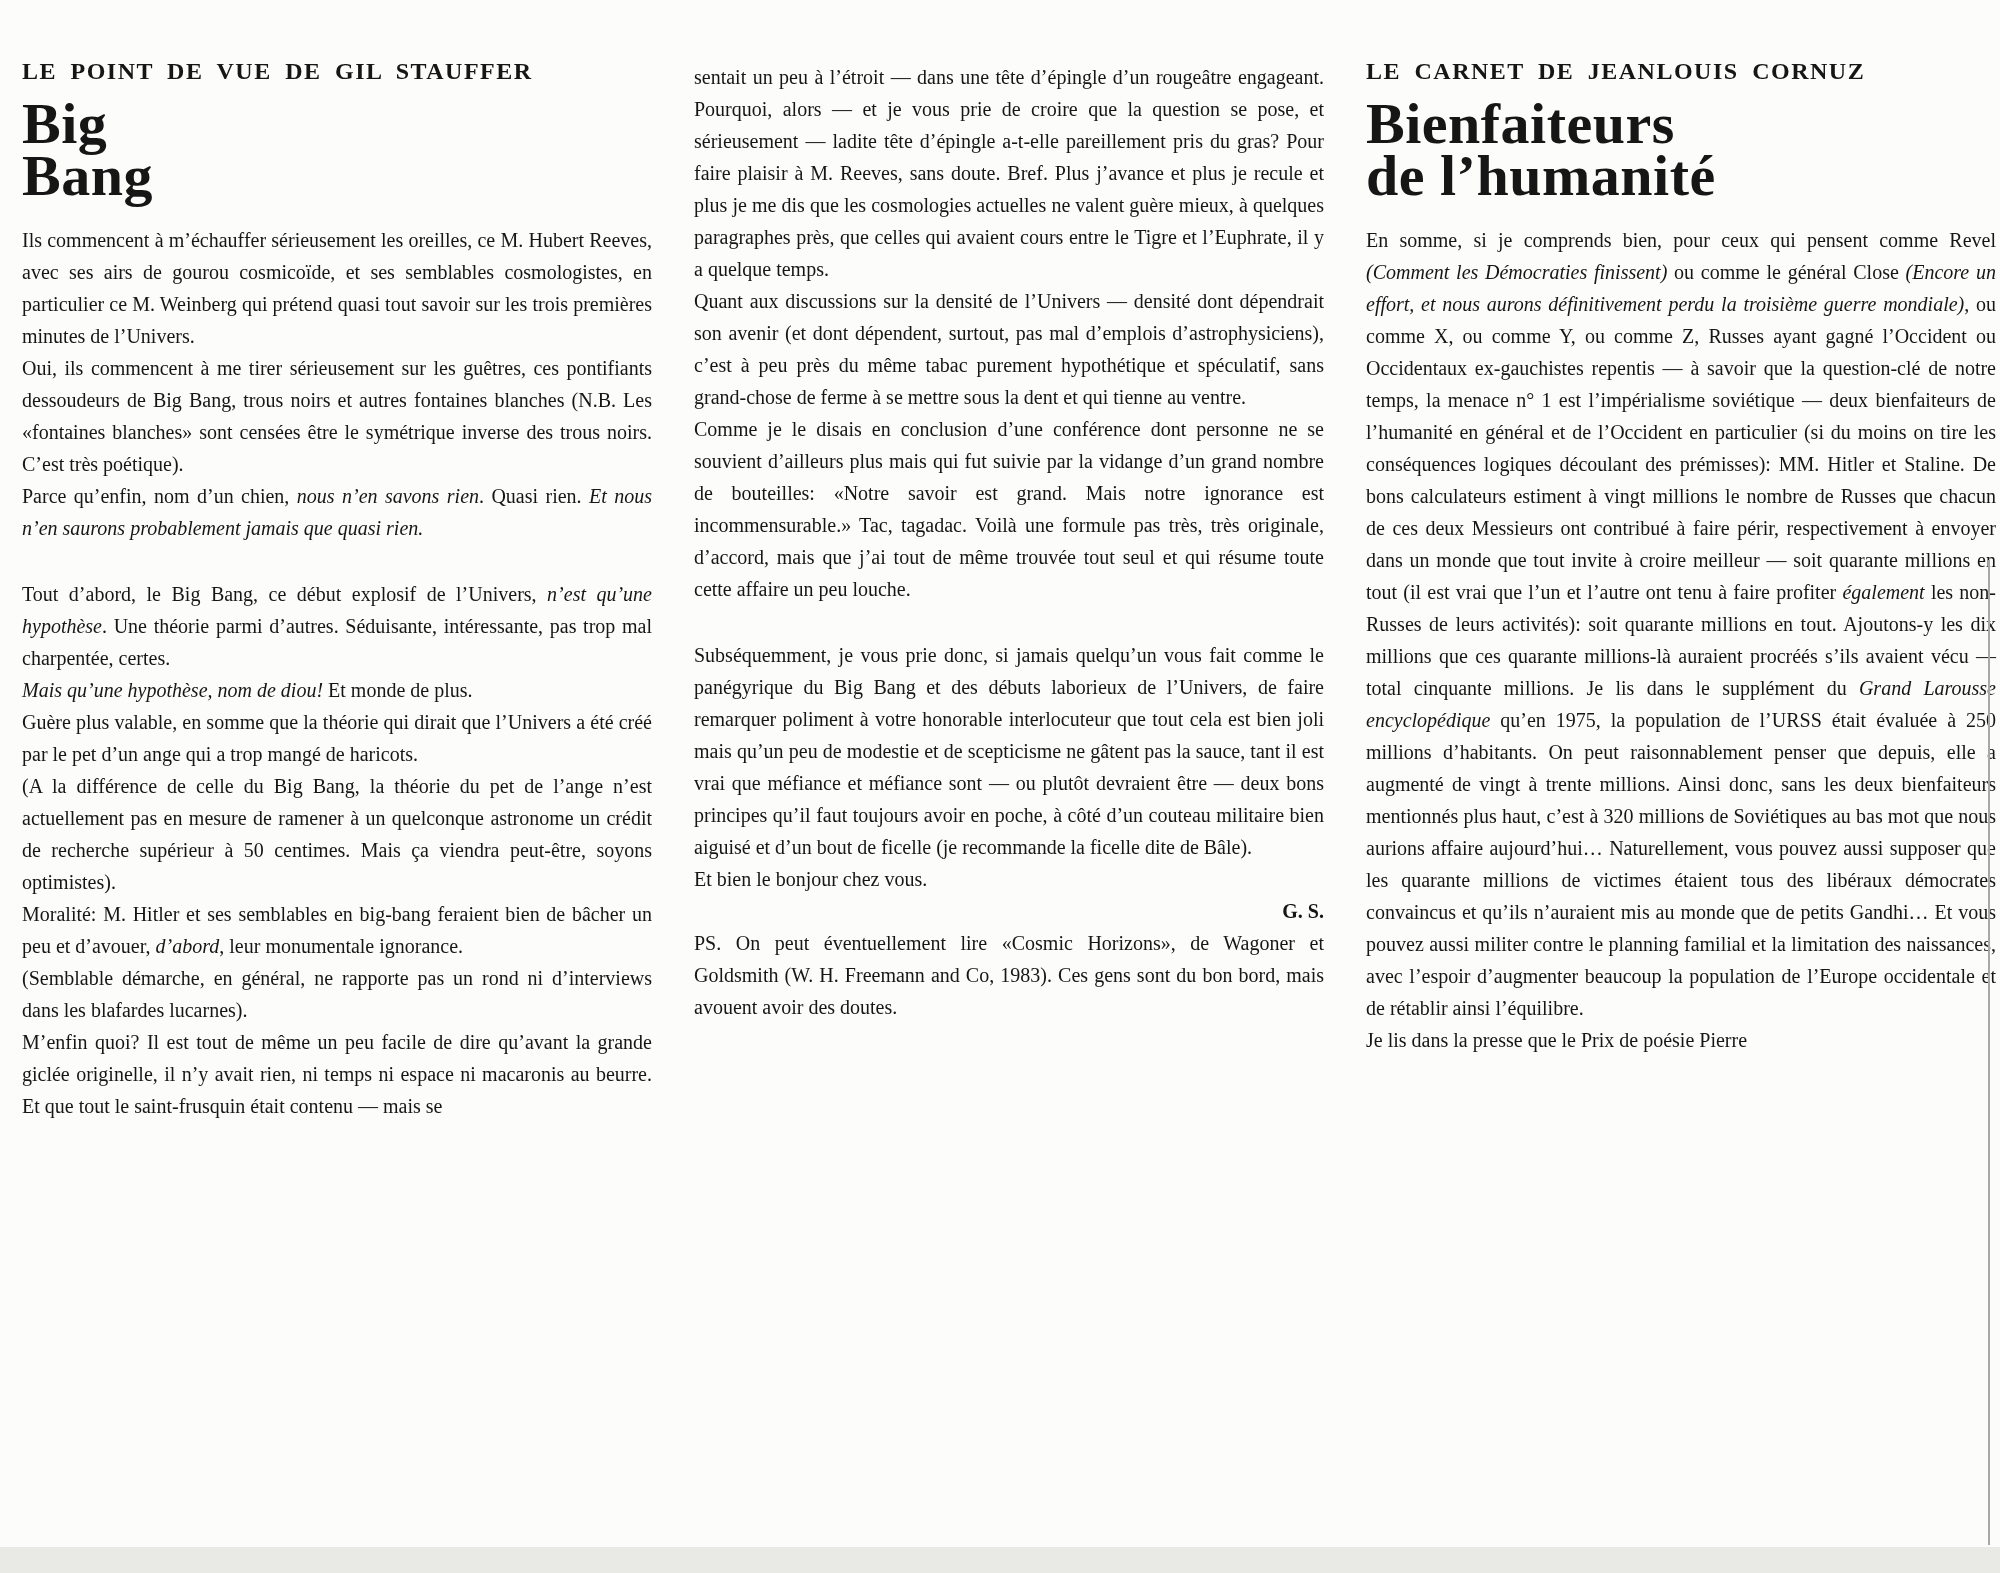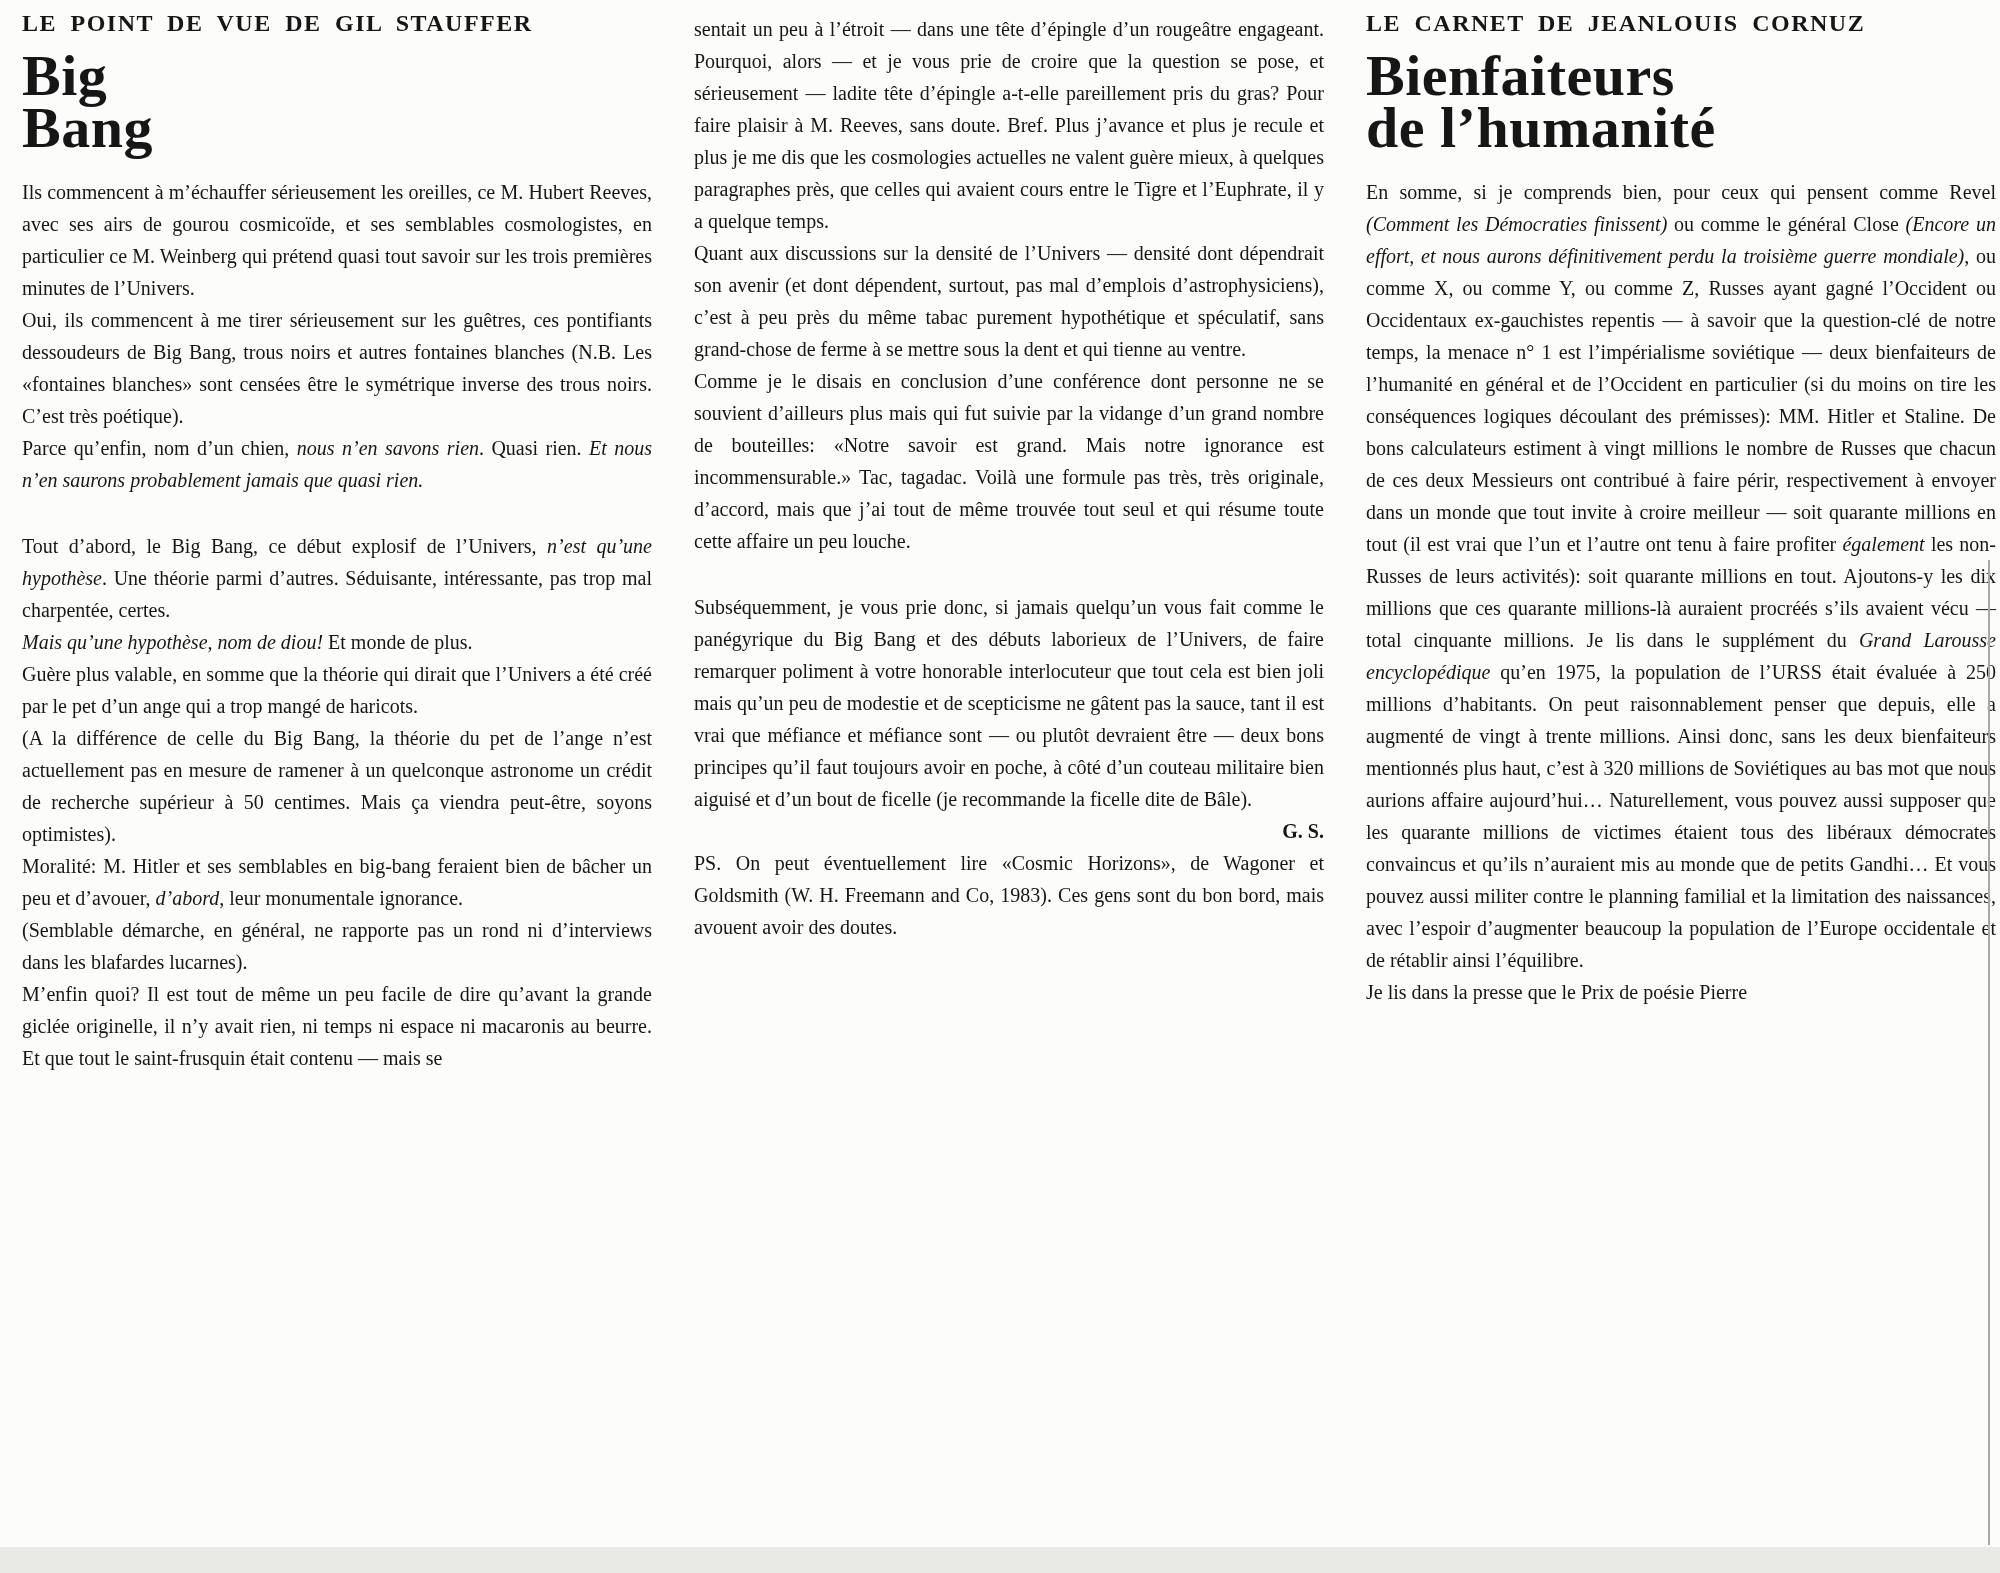--- a/index.html
+++ b/index.html
@@ -16,20 +16,21 @@
     position: absolute;
     inset: 0;
     padding: 8px 0 0 22px;
     box-sizing: border-box;
     display: flex;
   }
   .col {
     width: 630px;
     flex: 0 0 630px;
     margin-right: 42px;
+    margin-top: 48px;
   }
   .col:last-child { margin-right: 0; }
   .kicker {
     font-weight: bold;
     font-size: 24px;
     letter-spacing: 1.5px;
     word-spacing: 6px;
     line-height: 30px;
     margin: 0 0 12px 0;
     white-space: nowrap;
@@ -88,20 +89,21 @@
         <p><span>M’enfin quoi? Il est tout de même un peu facile de dire qu’avant la grande giclée originelle, il n’y avait rien, ni temps ni espace ni macaronis au beurre. Et que tout le saint-frusquin était contenu — mais se</span></p>
       </div>
   </div>
 
   <div class="col">
     <div class="body no-head">
         <p><span>sentait un peu à l’étroit — dans une tête d’épingle d’un rougeâtre engageant. Pourquoi, alors — et je vous prie de croire que la question se pose, et sérieusement — ladite tête d’épingle a-t-elle pareillement pris du gras? Pour faire plaisir à M. Reeves, sans doute. Bref. Plus j’avance et plus je recule et plus je me dis que les cosmologies actuelles ne valent guère mieux, à quelques paragraphes près, que celles qui avaient cours entre le Tigre et l’Euphrate, il y a quelque temps.</span></p>
         <p><span>Quant aux discussions sur la densité de l’Univers — densité dont dépendrait son avenir (et dont dépendent, surtout, pas mal d’emplois d’astrophysiciens), c’est à peu près du même tabac purement hypothétique et spéculatif, sans grand-chose de ferme à se mettre sous la dent et qui tienne au ventre.</span></p>
         <p><span>Comme je le disais en conclusion d’une conférence dont personne ne se souvient d’ailleurs plus mais qui fut suivie par la vidange d’un grand nombre de bouteilles: «Notre savoir est grand. Mais notre ignorance est incommensurable.» Tac, tagadac. Voilà une formule pas très, très originale, d’accord, mais que j’ai tout de même trouvée tout seul et qui résume toute cette affaire un peu louche.</span></p>
         <p class="gap"><span>Subséquemment, je vous prie donc, si jamais quelqu’un vous fait comme le panégyrique du Big Bang et des débuts laborieux de l’Univers, de faire remarquer poliment à votre honorable interlocuteur que tout cela est bien joli mais qu’un peu de modestie et de scepticisme ne gâtent pas la sauce, tant il est vrai que méfiance et méfiance sont — ou plutôt devraient être — deux bons principes qu’il faut toujours avoir en poche, à côté d’un couteau militaire bien aiguisé et d’un bout de ficelle (je recommande la ficelle dite de Bâle).</span></p>
+        <p><span>Et bien le bonjour chez vous.</span></p>
         <p class="right bold"><span>G. S.</span></p>
         <p><span>PS. On peut éventuellement lire «Cosmic Horizons», de Wagoner et Goldsmith (W. H. Freemann and Co, 1983). Ces gens sont du bon bord, mais avouent avoir des doutes.</span></p>
       </div>
   </div>
 
   <div class="col">
     <div class="kicker">LE CARNET DE JEANLOUIS CORNUZ</div>
     <h1 class="headline">Bienfaiteurs<br>de l’humanité</h1>
     <div class="body">
         <p><span>En somme, si je comprends bien, pour ceux qui pensent comme Revel </span><em>(Comment les Démocraties finissent)</em><span> ou comme le général Close </span><em>(Encore un effort, et nous aurons définitivement perdu la troisième guerre mondiale)</em><span>, ou comme X, ou comme Y, ou comme Z, Russes ayant gagné l’Occident ou Occidentaux ex-gauchistes repentis — à savoir que la question-clé de notre temps, la menace n° 1 est l’impérialisme soviétique — deux bienfaiteurs de l’humanité en général et de l’Occident en particulier (si du moins on tire les conséquences logiques découlant des prémisses): MM. Hitler et Staline. De bons calculateurs estiment à vingt millions le nombre de Russes que chacun de ces deux Messieurs ont contribué à faire périr, respectivement à envoyer dans un monde que tout invite à croire meilleur — soit quarante millions en tout (il est vrai que l’un et l’autre ont tenu à faire profiter </span><em>également</em><span> les non-Russes de leurs activités): soit quarante millions en tout. Ajoutons-y les dix millions que ces quarante millions-là auraient procréés s’ils avaient vécu — total cinquante millions. Je lis dans le supplément du </span><em>Grand Larousse encyclopédique</em><span> qu’en 1975, la population de l’URSS était évaluée à 250 millions d’habitants. On peut raisonnablement penser que depuis, elle a augmenté de vingt à trente millions. Ainsi donc, sans les deux bienfaiteurs mentionnés plus haut, c’est à 320 millions de Soviétiques au bas mot que nous aurions affaire aujourd’hui… Naturellement, vous pouvez aussi supposer que les quarante millions de victimes étaient tous des libéraux démocrates convaincus et qu’ils n’auraient mis au monde que de petits Gandhi… Et vous pouvez aussi militer contre le planning familial et la limitation des naissances, avec l’espoir d’augmenter beaucoup la population de l’Europe occidentale et de rétablir ainsi l’équilibre.</span></p>

